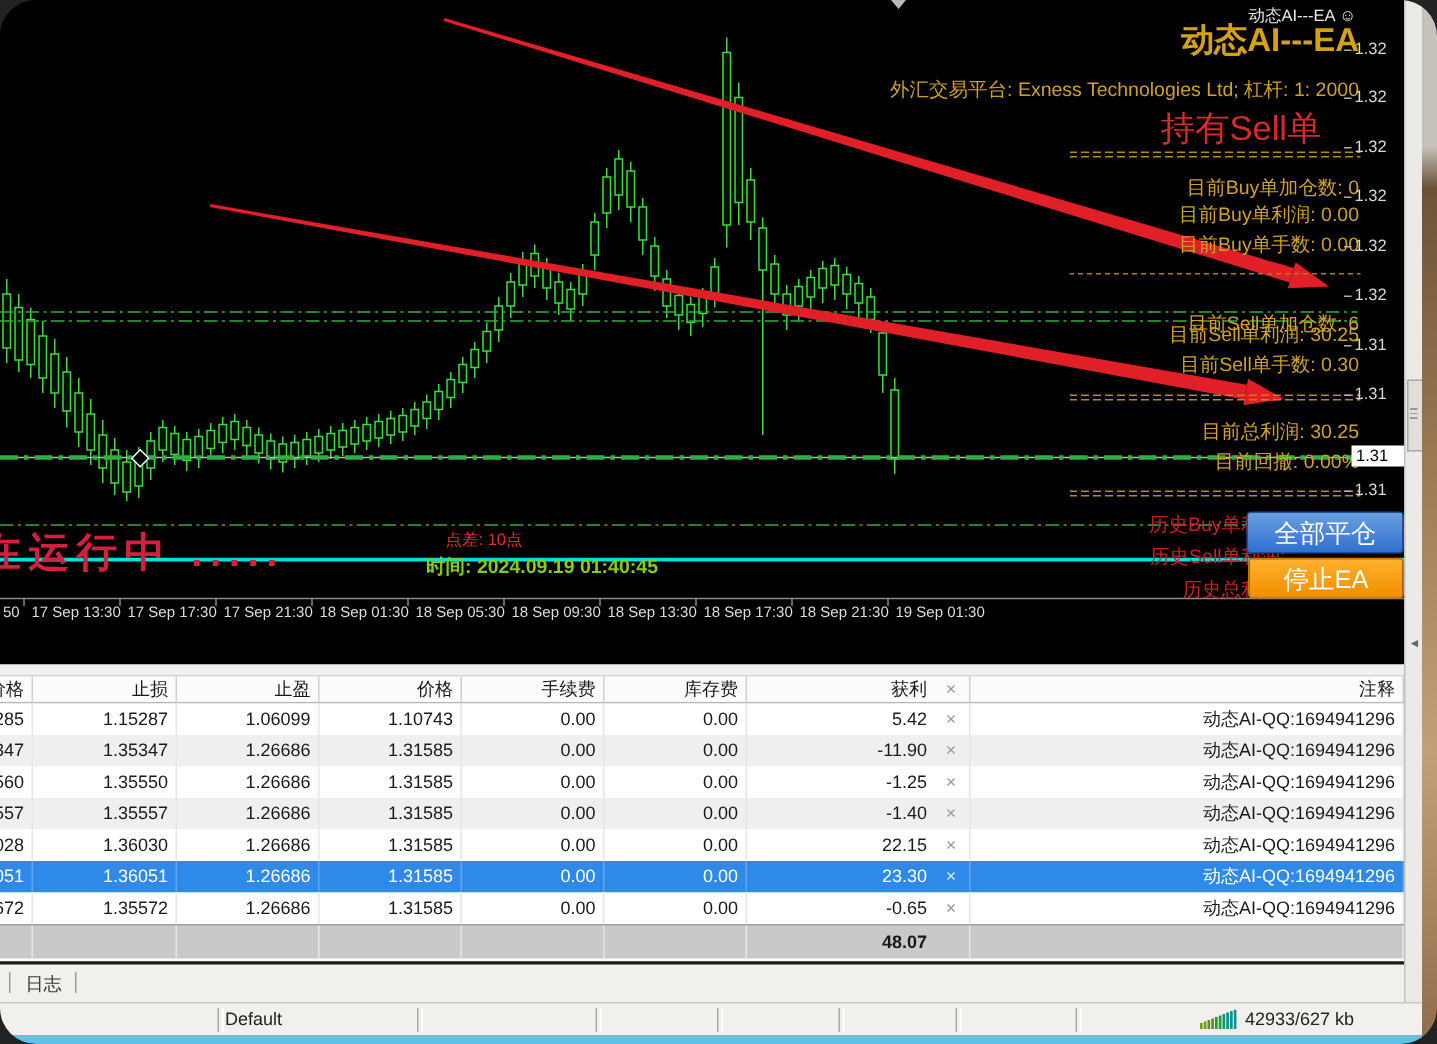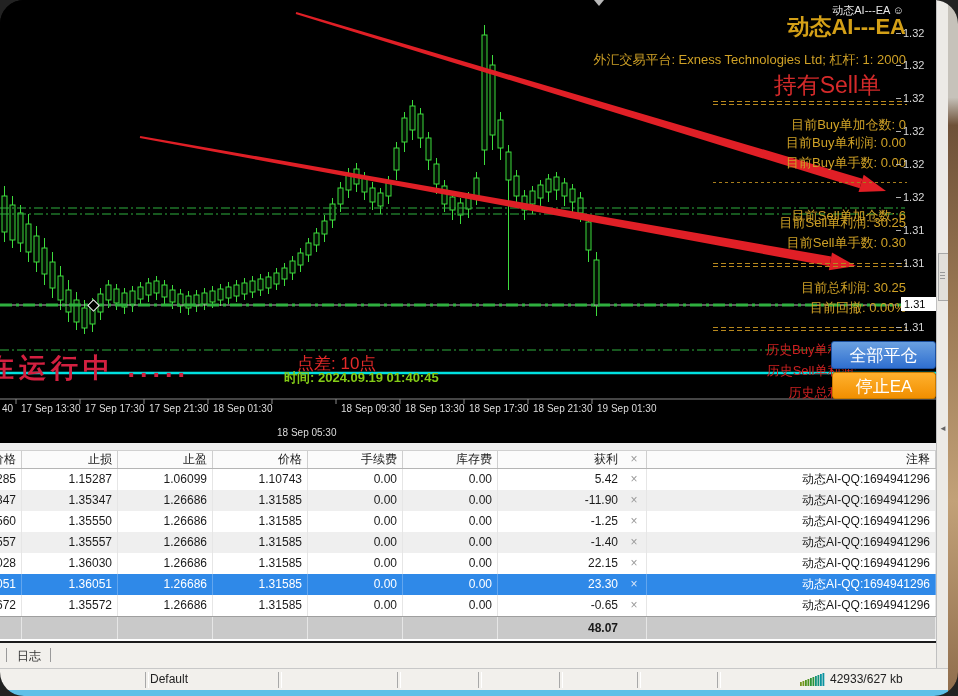--- a/index.html
+++ b/index.html
@@ -11,21 +11,21 @@
   .t-small{top:3px;right:32px;color:#e8e8e8;font-size:11px;}
   .t-big{top:12px;right:30px;color:#d4a017;font-size:22px;font-weight:bold;}
   .t-platform{top:51px;right:30px;color:#cfa126;font-size:13px;}
   .t-holding{top:70px;right:55px;color:#d42a2a;font-size:23px;}
   .stat{right:30px;color:#cfa126;font-size:13px;}
   .hist{right:79px;color:#cc2020;font-size:13px;}
   .goldsep{position:absolute;left:713px;width:194px;height:1px;
     background:repeating-linear-gradient(90deg,#b8891e 0 5px,transparent 5px 8px);}
   .goldsep.thin{background:repeating-linear-gradient(90deg,#a87e1c 0 3px,transparent 3px 6px);}
   .running{top:350px;left:-13px;color:#d32040;font-size:27px;font-weight:bold;letter-spacing:5px;}
-  .spread{top:352px;left:297px;color:#e32929;font-size:17px;}
+  .spread{top:352px;left:297px;color:#e32929;font-size:11px;}
   .timelbl{top:369px;left:284px;color:#84cc16;font-size:13px;font-weight:bold;}
   .pricelbl{position:absolute;left:903px;color:#d8d8d8;font-size:11px;}
   .ptick{position:absolute;left:896px;width:5px;height:1px;background:#b0b0b0;}
   .curprice{position:absolute;left:901px;top:297px;width:35px;height:14px;background:#fff;
     color:#000;font-size:11px;line-height:14px;padding-left:3px;}
   .timeaxis-lbl{position:absolute;top:403px;color:#dcdcdc;font-size:10px;}
   .btn{position:absolute;color:#fff;text-align:center;cursor:pointer;border-radius:3px;}
   .btn-close-all{left:831px;top:341px;width:105px;height:28px;line-height:28px;font-size:17px;
     background:linear-gradient(#6aa0e0,#2f6fd0);border:1px solid #1c4f9e;box-sizing:border-box;}
   .btn-stop{left:832px;top:372px;width:104px;height:27px;line-height:27px;font-size:17px;
@@ -305,26 +305,26 @@
         <div class="pricelbl" style="top: 257px;">1.31</div>
         <div class="ptick" style="top: 327px;"></div>
         <div class="pricelbl" style="top: 321px;">1.31</div>
         <div class="ptick" style="top: 360px;"></div>
         <div class="pricelbl" style="top: 354px;">1.31</div>
         <div class="ptick" style="top: 392px;"></div>
         <div class="pricelbl" style="top: 386px;">1.31</div>
       </div>
     <div class="curprice" style="top: 297px;">1.31</div>
     <div id="time-axis">
-        <div class="timeaxis-lbl" style="left: 2px;">40</div>
+        <div class="timeaxis-lbl" style="left: 2px;">50</div>
         <div class="timeaxis-lbl" style="left: 21px;">17 Sep 13:30</div>
         <div class="timeaxis-lbl" style="left: 85px;">17 Sep 17:30</div>
         <div class="timeaxis-lbl" style="left: 149px;">17 Sep 21:30</div>
         <div class="timeaxis-lbl" style="left: 213px;">18 Sep 01:30</div>
-        <div class="timeaxis-lbl" style="left: 277px; margin-top: 24px;">18 Sep 05:30</div>
+        <div class="timeaxis-lbl" style="left: 277px;">18 Sep 05:30</div>
         <div class="timeaxis-lbl" style="left: 341px;">18 Sep 09:30</div>
         <div class="timeaxis-lbl" style="left: 405px;">18 Sep 13:30</div>
         <div class="timeaxis-lbl" style="left: 469px;">18 Sep 17:30</div>
         <div class="timeaxis-lbl" style="left: 533px;">18 Sep 21:30</div>
         <div class="timeaxis-lbl" style="left: 597px;">19 Sep 01:30</div>
       </div>
 
     <div class="diamond" id="diamond" style="left: 89px; top: 301px;"></div>
   </div>
 

